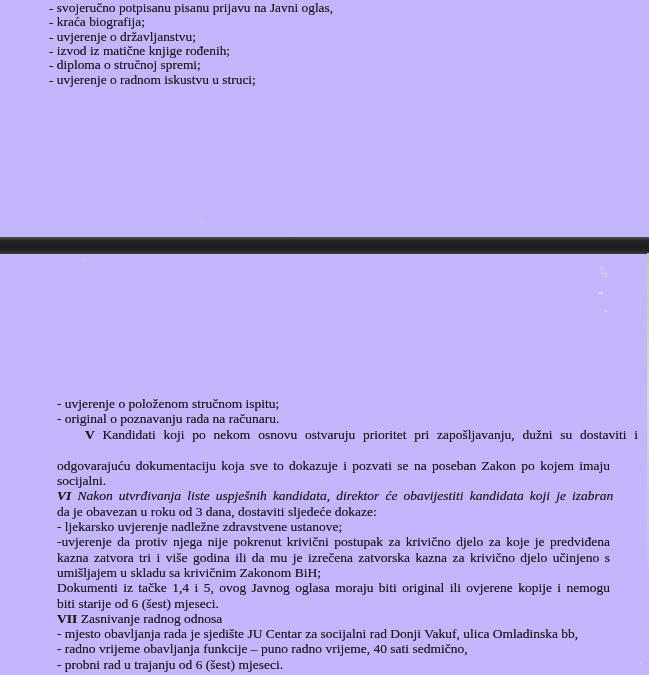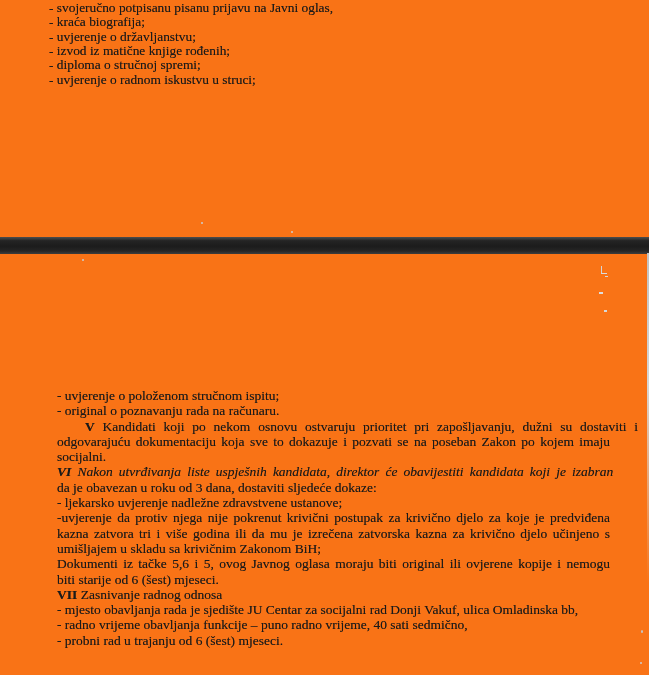--- a/index.html
+++ b/index.html
@@ -3,38 +3,38 @@
 <meta charset="utf-8">
 <style>
   html, body { margin: 0; padding: 0; }
   body {
     width: 649px; height: 675px;
     background: #ffffff;
     font-family: "Liberation Serif", "DejaVu Serif", serif;
     color: #1a1a1a;
     overflow: hidden;
   }
-  .screen { position: relative; width: 649px; height: 675px; background: #f97316; }
+  .screen { position: relative; width: 649px; height: 675px; background: #c4b5fd; }
 
   
   .p1 {
     position: absolute; left: 49px; top: 1px; width: 560px;
     font-size: 13.4px; line-height: 14.35px;
     text-shadow: 0 0 0.5px rgba(25,25,25,0.55);
   }
 
   
   .band {
     position: absolute; left: 0; top: 237px; width: 649px; height: 17px;
     background: linear-gradient(180deg, #4e4e4e 0%, #242424 22%, #1c1c1c 55%, #252525 82%, #3d3d3d 100%);
   }
 
   
   .p2 {
-    position: absolute; left: 57px; top: 388px; width: 553px;
+    position: absolute; left: 57px; top: 396px; width: 553px;
     font-size: 13.5px; line-height: 15.3px;
     text-shadow: 0 0 0.5px rgba(25,25,25,0.55);
   }
 
   .ln { white-space: nowrap; }
   .pfx { font-weight: bold; }
 
   
   .speck { position: absolute; width: 2px; height: 2px; border-radius: 50%; background: #cccccc; }
   .sp1 { left: 201px; top: 222px; }
@@ -80,29 +80,29 @@
       <i class="g2"></i>
       <i class="g3"></i>
       <i class="g4"></i>
   </div>
   <div class="edge-line"></div>
 
   <section class="p2">
     <div class="ln"><span>- uvjerenje o položenom stručnom ispitu;</span></div>
     <div class="ln"><span>- original o poznavanju rada na računaru.</span></div>
     <div class="ln j" style="word-spacing: 4.40865px; margin-left: 28px;"><b class="pfx">V</b><span> Kandidati koji po nekom osnovu ostvaruju prioritet pri zapošljavanju, dužni su dostaviti i</span></div>
-    <div class="ln j" style="word-spacing: 1.95647px;"><span>odgovarajuću dokumentaciju koja sve to dokazuje i pozvati se na poseban Zakon po kojem imaju</span></div>
+    <div class="ln j" style="word-spacing: 1.95647px; margin-top: 16px;"><span>odgovarajuću dokumentaciju koja sve to dokazuje i pozvati se na poseban Zakon po kojem imaju</span></div>
     <div class="ln"><span>socijalni.</span></div>
     <div class="ln j" style="word-spacing: 2.75px; font-style: italic;"><b class="pfx">VI</b><span> Nakon utvrđivanja liste uspješnih kandidata, direktor će obavijestiti kandidata koji je izabran</span></div>
     <div class="ln"><span>da je obavezan u roku od 3 dana, dostaviti sljedeće dokaze:</span></div>
     <div class="ln"><span>- ljekarsko uvjerenje nadležne zdravstvene ustanove;</span></div>
     <div class="ln j" style="word-spacing: 2.06585px;"><span>-uvjerenje da protiv njega nije pokrenut krivični postupak za krivično djelo za koje je predviđena</span></div>
     <div class="ln j" style="word-spacing: 2.07812px;"><span>kazna zatvora tri i više godina ili da mu je izrečena zatvorska kazna za krivično djelo učinjeno s</span></div>
     <div class="ln"><span>umišljajem u skladu sa krivičnim Zakonom BiH;</span></div>
-    <div class="ln j" style="word-spacing: 2.03809px;"><span>Dokumenti iz tačke 5,6 i 5, ovog Javnog oglasa moraju biti original ili ovjerene kopije i nemogu</span></div>
+    <div class="ln j" style="word-spacing: 2.03809px;"><span>Dokumenti iz tačke 1,4 i 5, ovog Javnog oglasa moraju biti original ili ovjerene kopije i nemogu</span></div>
     <div class="ln"><span>biti starije od 6 (šest) mjeseci.</span></div>
     <div class="ln"><b class="pfx">VII</b><span> Zasnivanje radnog odnosa</span></div>
     <div class="ln"><span>- mjesto obavljanja rada je sjedište JU Centar za socijalni rad Donji Vakuf, ulica Omladinska bb,</span></div>
     <div class="ln"><span>- radno vrijeme obavljanja funkcije – puno radno vrijeme, 40 sati sedmično,</span></div>
     <div class="ln"><span>- probni rad u trajanju od 6 (šest) mjeseci.</span></div>
   </section>
 
 </div>
 
 </body></html>

